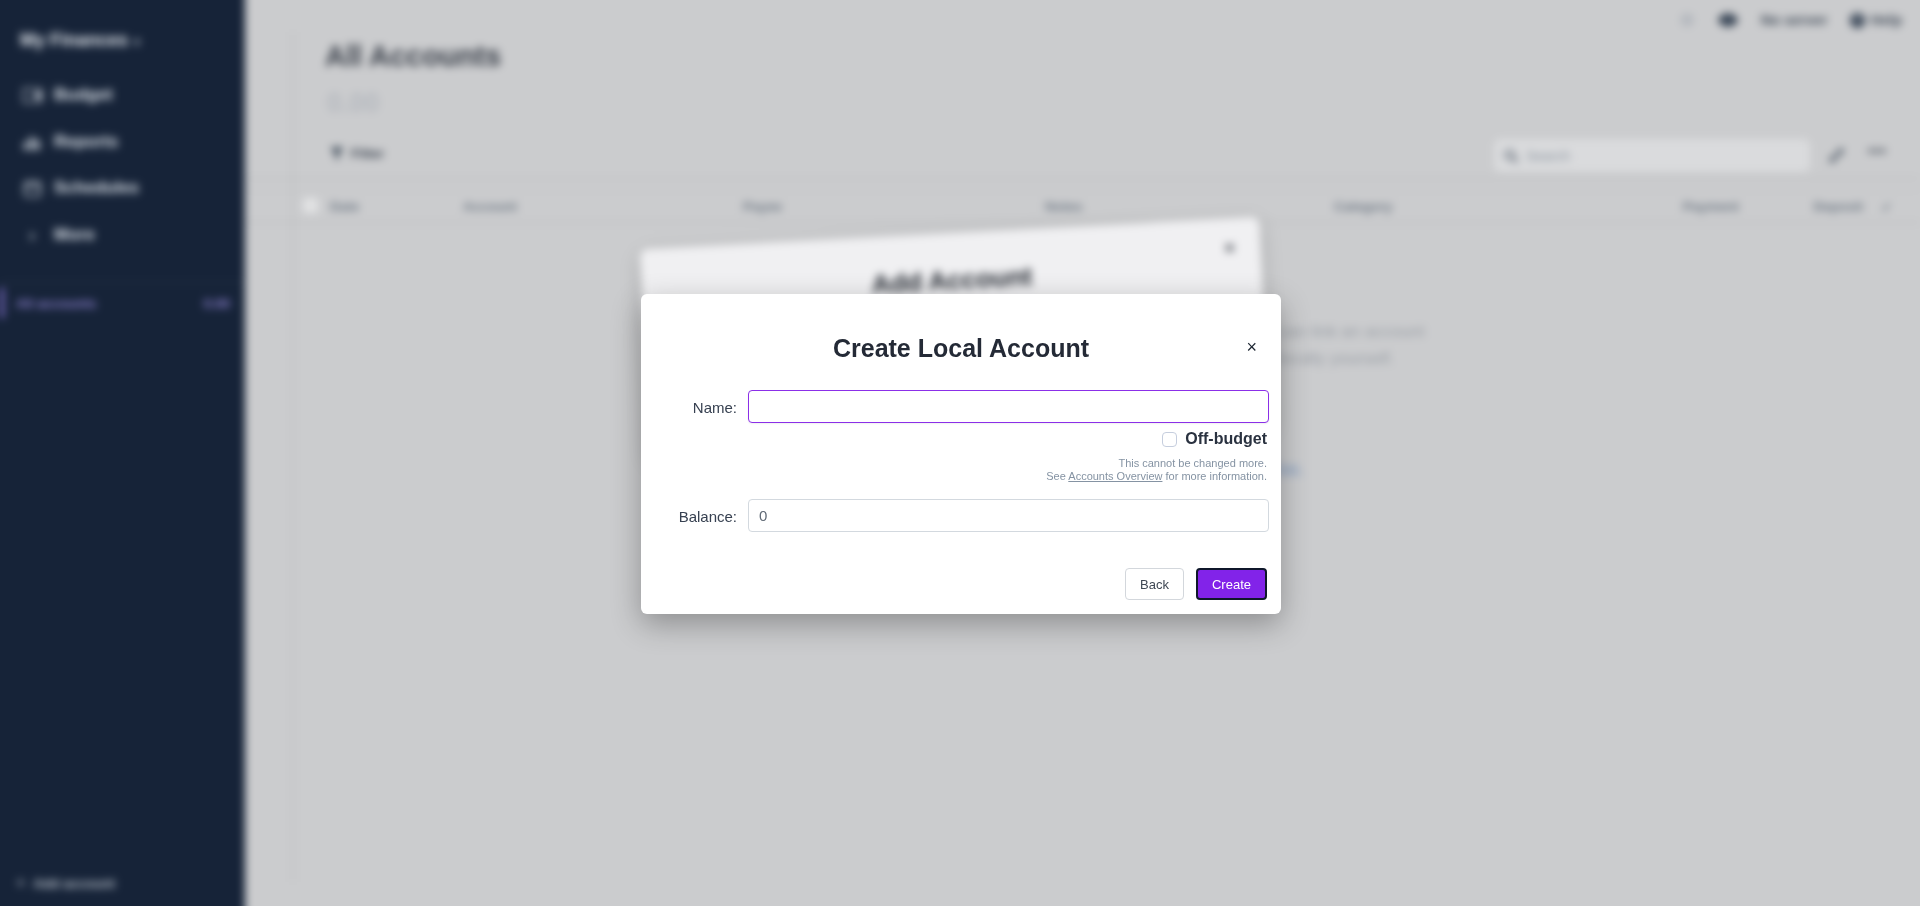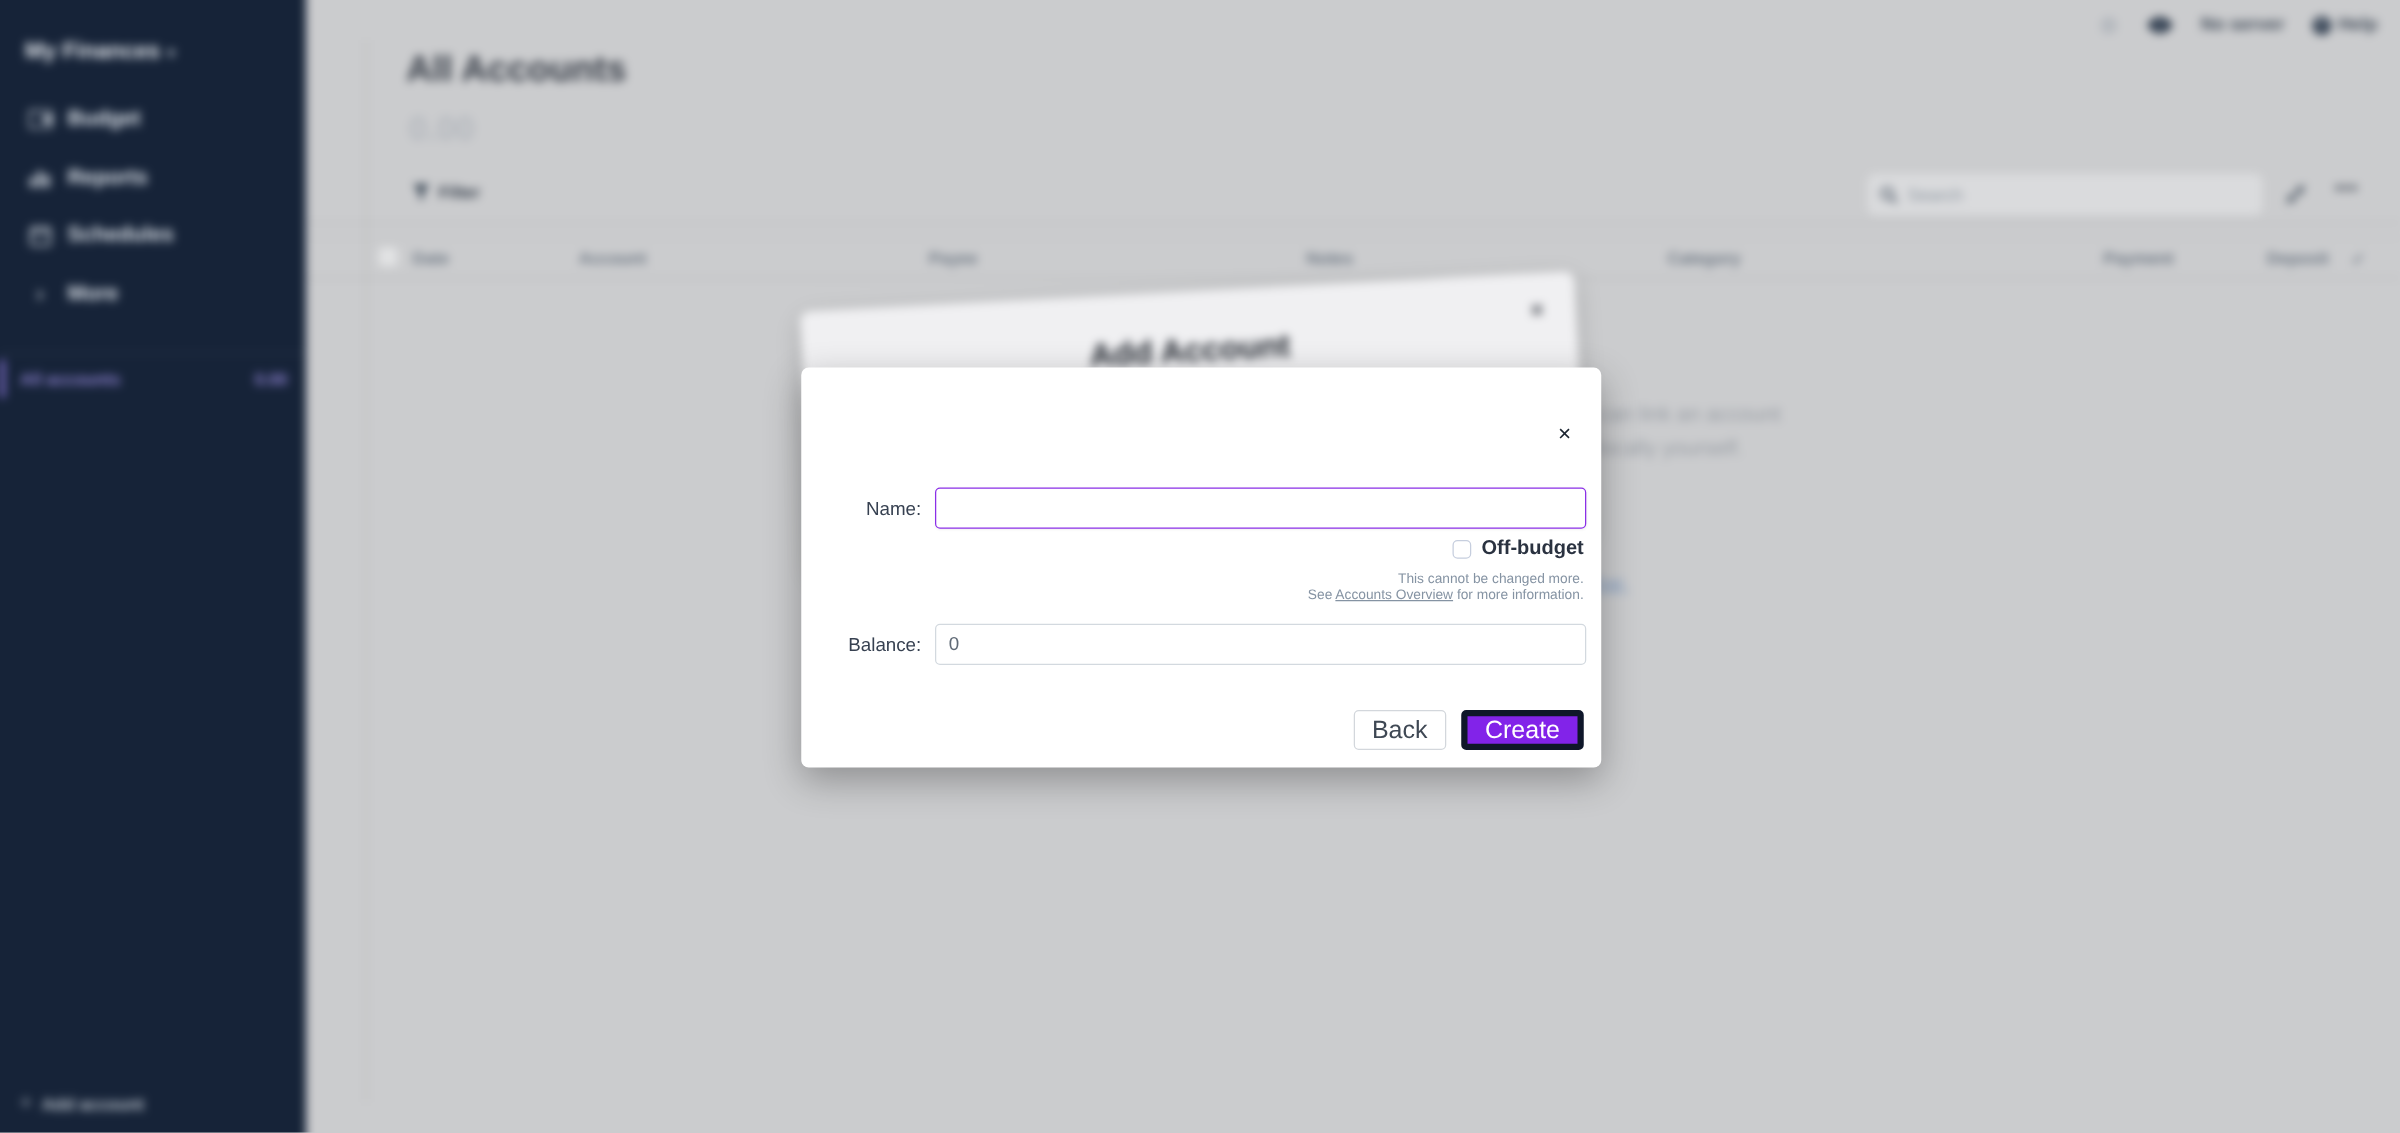--- a/index.html
+++ b/index.html
@@ -95,24 +95,24 @@
   .name-input { top:96px; border:1px solid #8b2fe8; box-shadow:0 1px 2px rgba(0,0,0,0.06); }
   .balance-input { top:205px; border:1px solid #d3d9df; }
   .offbudget-row { position:absolute; right:14px; top:136px; display:flex; align-items:center; gap:8px; }
   .offbudget-check { width:15px; height:15px; border:1.5px solid #c6cede; border-radius:4px; background:#fff; cursor:pointer; }
   .offbudget-label { color:#2a3240; font-size:16px;font-weight:bold; }
   .helper { position:absolute; right:14px; text-align:right; color:#8593a3; font-size:11px; line-height:13px; }
   .helper1 { top:163px; }
   .helper2 { top:164px;margin-top:12px; }
   .helper2 a { color:#8593a3; text-decoration:underline; cursor:pointer; }
   .modal-buttons { position:absolute; right:14px; bottom:14px; display:flex; gap:12px; }
-  .btn { height:32px; border-radius:4px; font-size:20px; padding:0 14px; cursor:pointer;
+  .btn { height:32px; border-radius:4px; font-size:13px; padding:0 14px; cursor:pointer;
          display:flex; align-items:center; font-family:"Liberation Sans",sans-serif; }
   .btn-back { background:#ffffff; border:1px solid #d3d7dc; color:#3f4854; }
-  .btn-create { background:#8223e9; border:5px solid #0f172a; color:#ffffff; }
+  .btn-create { background:#8223e9; border:2px solid #0f172a; color:#ffffff; }
 
   svg { display:block; }
 </style>
 </head>
 <body>
 
 <div class="stage">
 
   <div class="backdrop-blur">
     <div class="page">
@@ -242,20 +242,21 @@
 
       <div class="bg-card">
         <div class="bg-card-title">Add Account</div>
         <span class="bg-card-close">×</span>
       </div>
 
     </div>
   </div>
 
   <div class="modal">
+    <div class="modal-title">Create Local Account</div>
     <span class="modal-close">×</span>
 
     <label class="field-label name-label">Name:</label>
     <input class="text-input name-input" type="text" value="" style="">
 
     <div class="offbudget-row">
       <span class="offbudget-check"></span>
       <span class="offbudget-label">Off-budget</span>
     </div>
 

